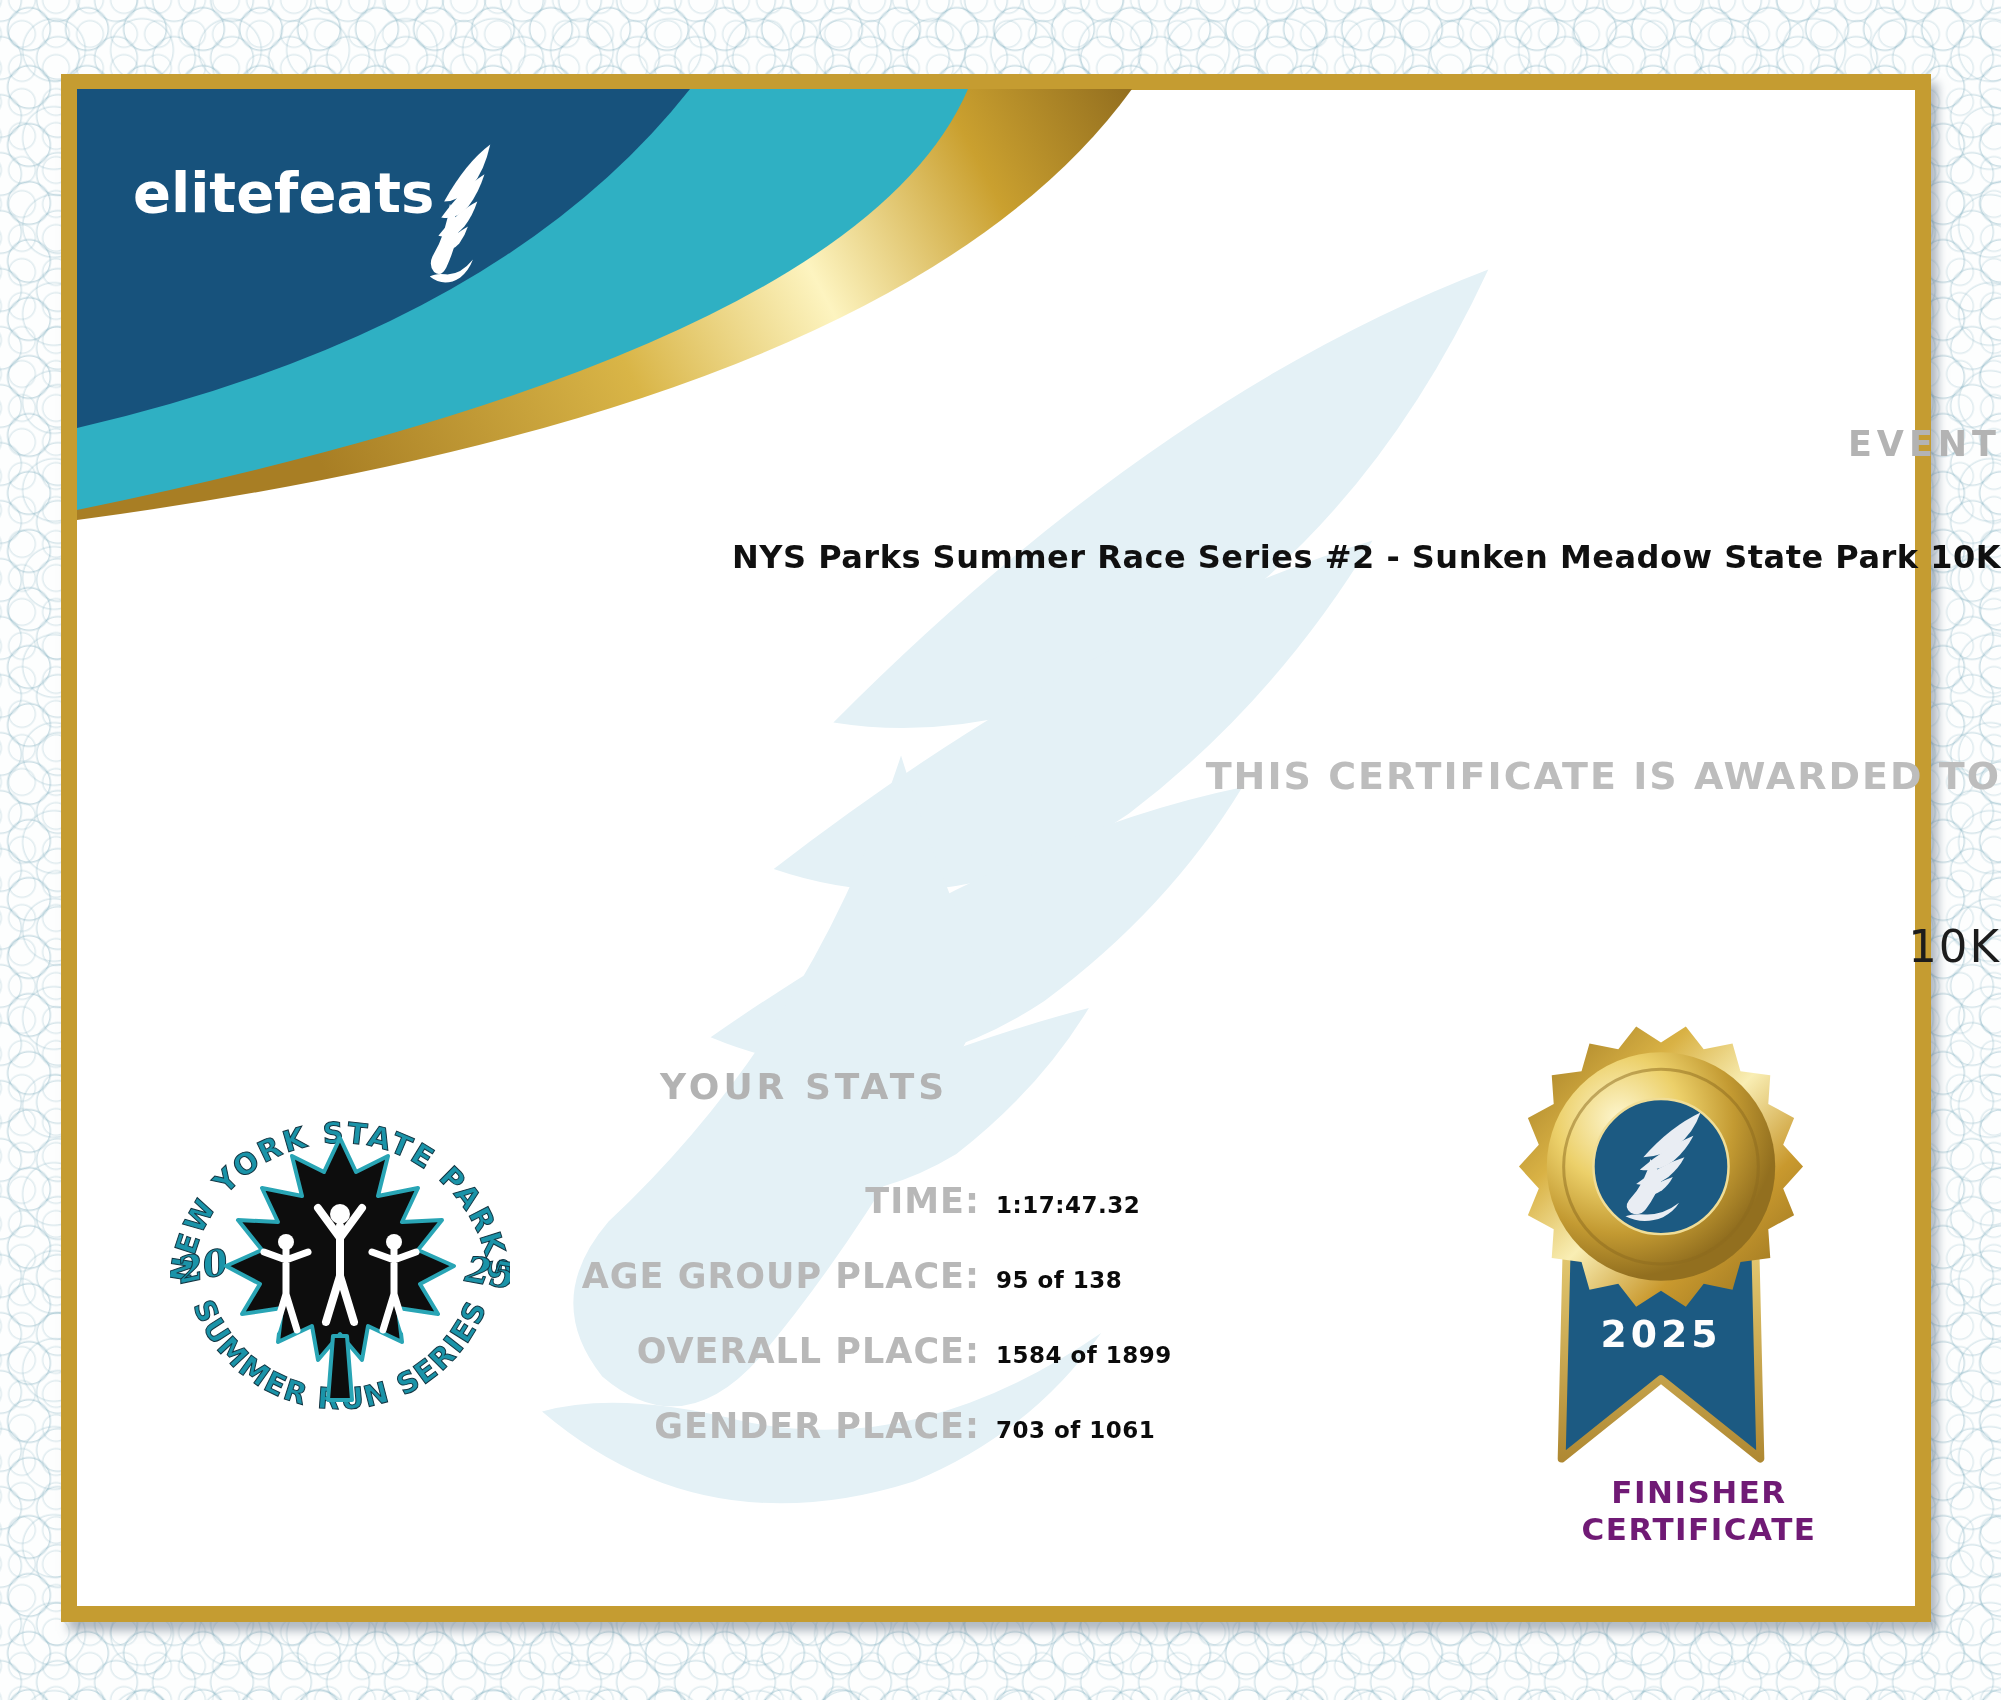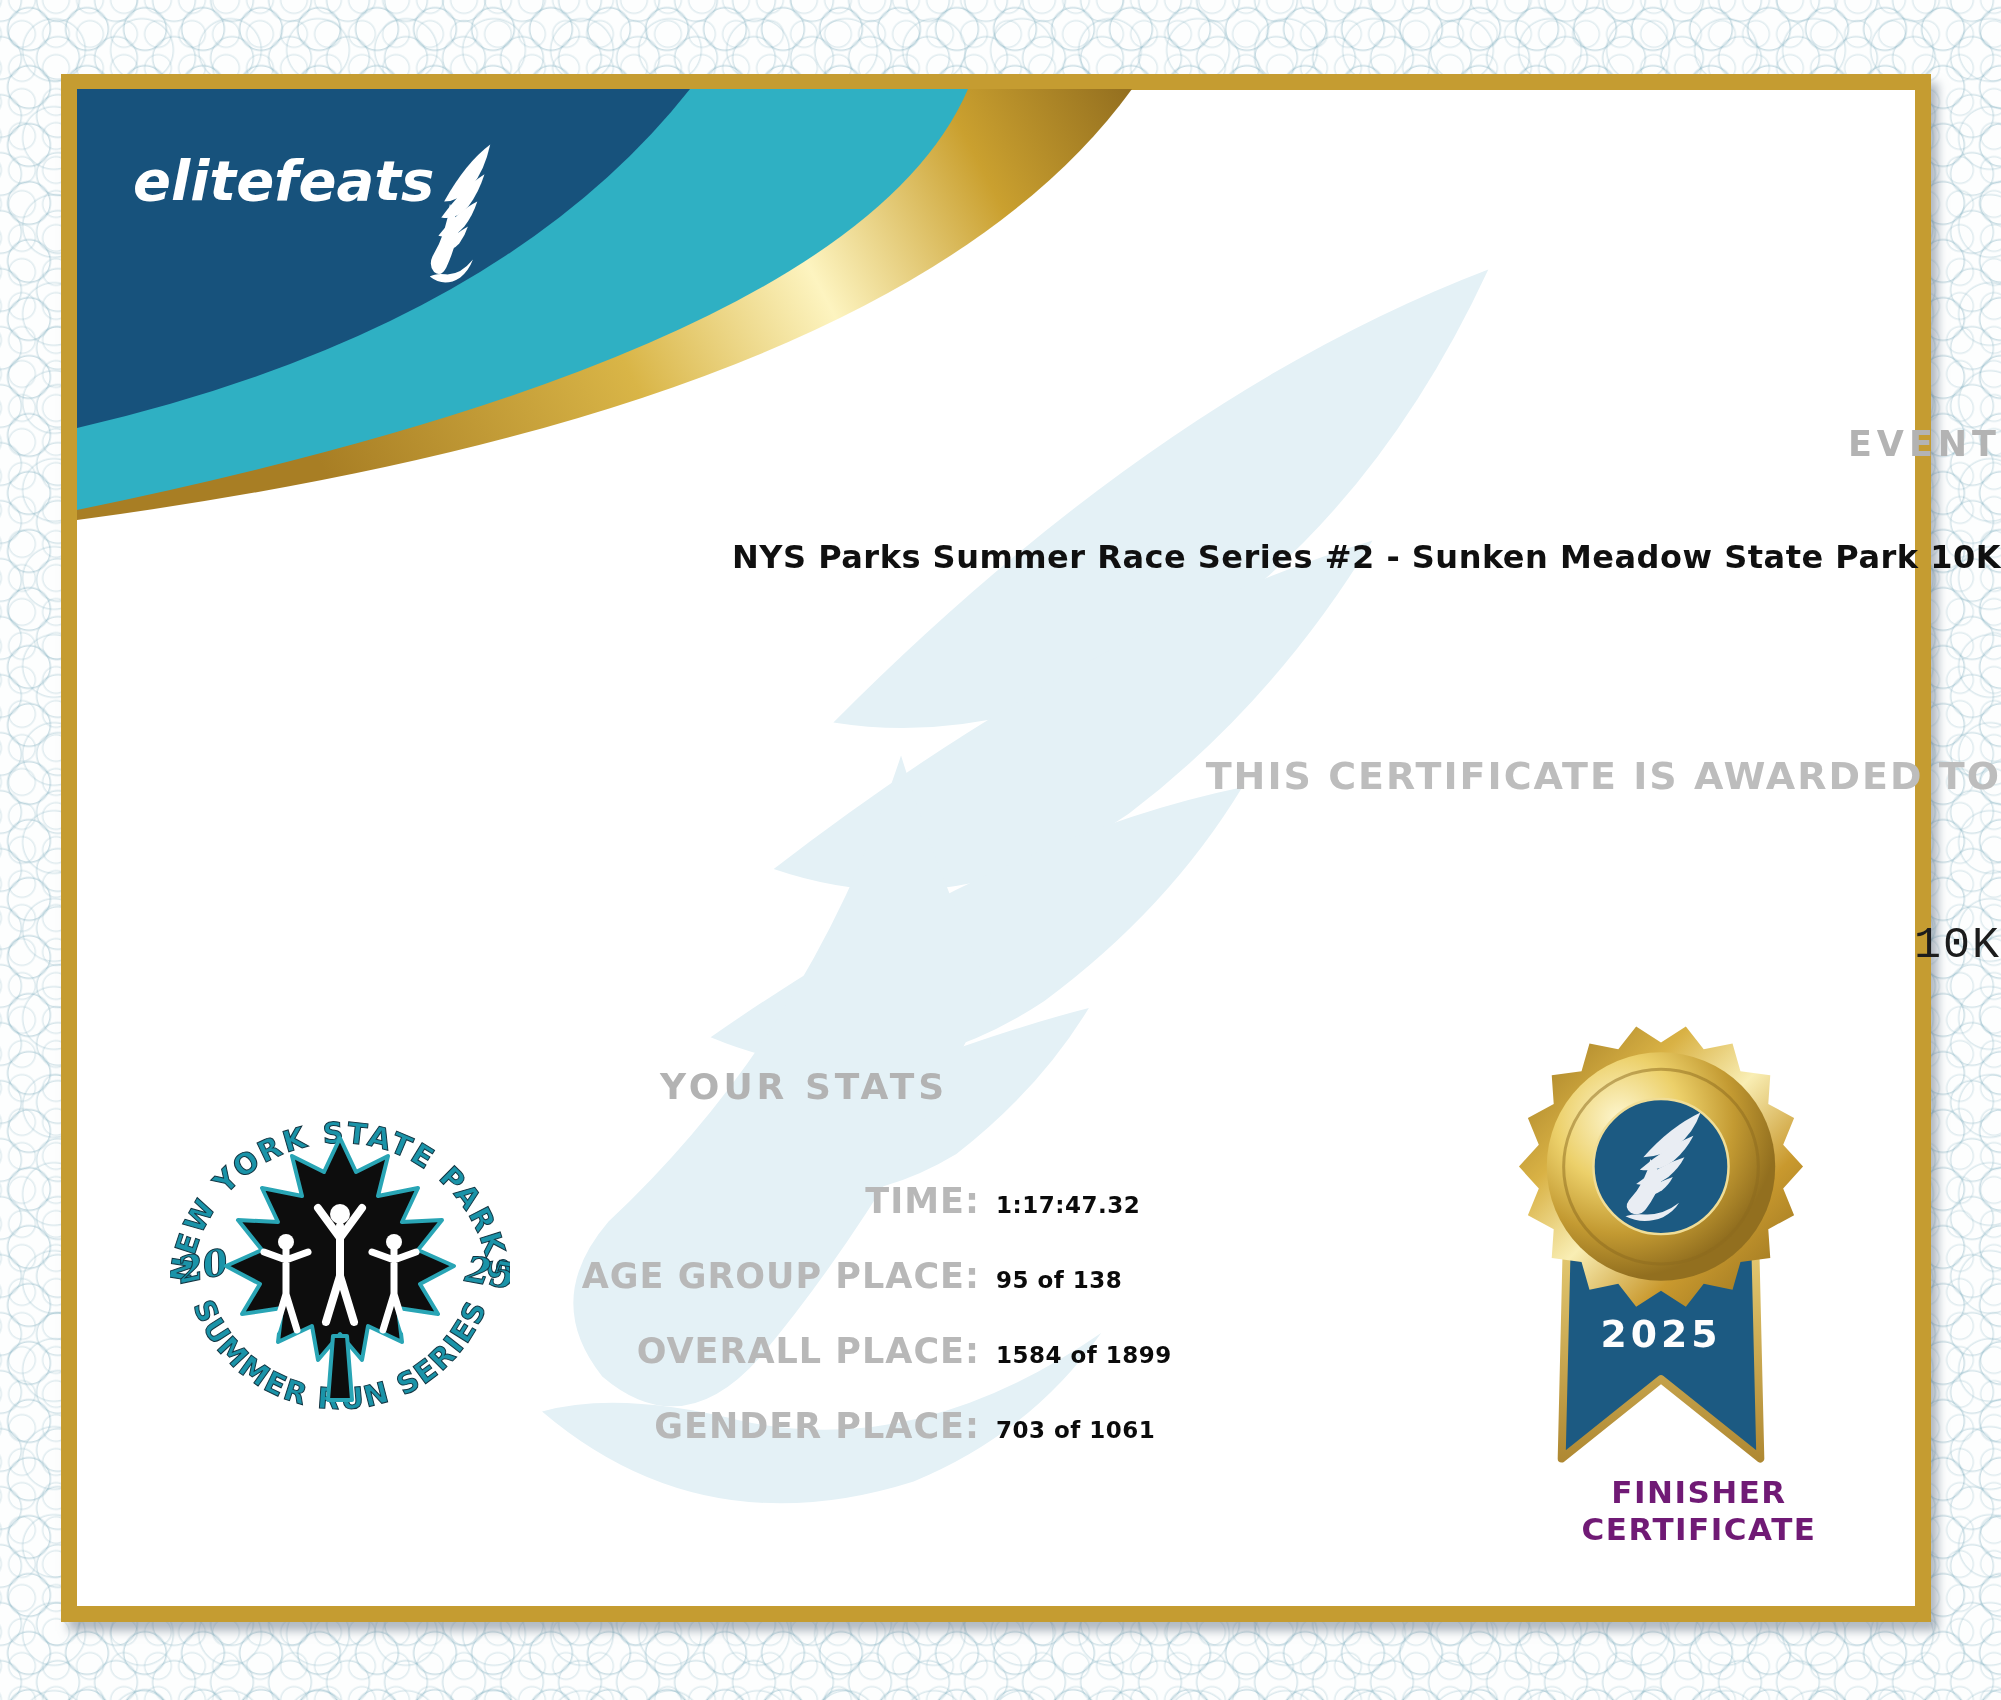--- a/index.html
+++ b/index.html
@@ -24,30 +24,30 @@
   .frame {
     position:absolute; left:61px; top:74px; right:70px; bottom:78px;
     background:#ffffff; border:16px solid #c59c31;
     box-shadow:7px 9px 9px rgba(115,130,145,.55);
   }
   .abs { position:absolute; }
   svg { display:block; }
 
   
   .brand-text {
-    position:absolute; left:133px; top:148px;
-    font-size:56px; font-weight:700; color:#ffffff; letter-spacing:0px;font-style:italic;
+    position:absolute; left:133px; top:160px;
+    font-size:56px; font-weight:700; color:#ffffff; letter-spacing:0px;
   }
   
   .c-line { position:absolute; left:0; width:2001px; text-align:right; }
   .event-label   { top:424px; font-size:35px; font-weight:700; letter-spacing:5px; color:#b3b3b3; }
   .race-title    { top:518px; font-size:32px; font-weight:700; letter-spacing:0.5px; color:#101010;margin-top:20px; }
   .award-heading { top:754px; font-size:38px; font-weight:700; letter-spacing:2px; color:#bdbdbd; }
   .recipient     { top:830px; font-size:52px; font-weight:700; letter-spacing:1px; color:#070707; }
-  .distance      { top:920px; font-size:45px; font-weight:400; letter-spacing:2px; color:#1c1c1c;font-family:Liberation Mono, monospace; }
+  .distance      { top:920px; font-size:45px; font-weight:400; letter-spacing:2px; color:#1c1c1c; }
   .stats-heading {
     position:absolute; left:660px; top:1066px; width:404px; 
     font-size:36px; font-weight:700; letter-spacing:4px; color:#b3b3b3;
   }
   
   .stats { position:absolute; left:340px; top:1164px; width:1280px; }
   .stat-row { display:flex; align-items:baseline; height:75px; }
   .stat-label {
     width:640px; text-align:right; color:#b8b8b8;
     font-size:35px; font-weight:700; letter-spacing:1px; line-height:75px;

